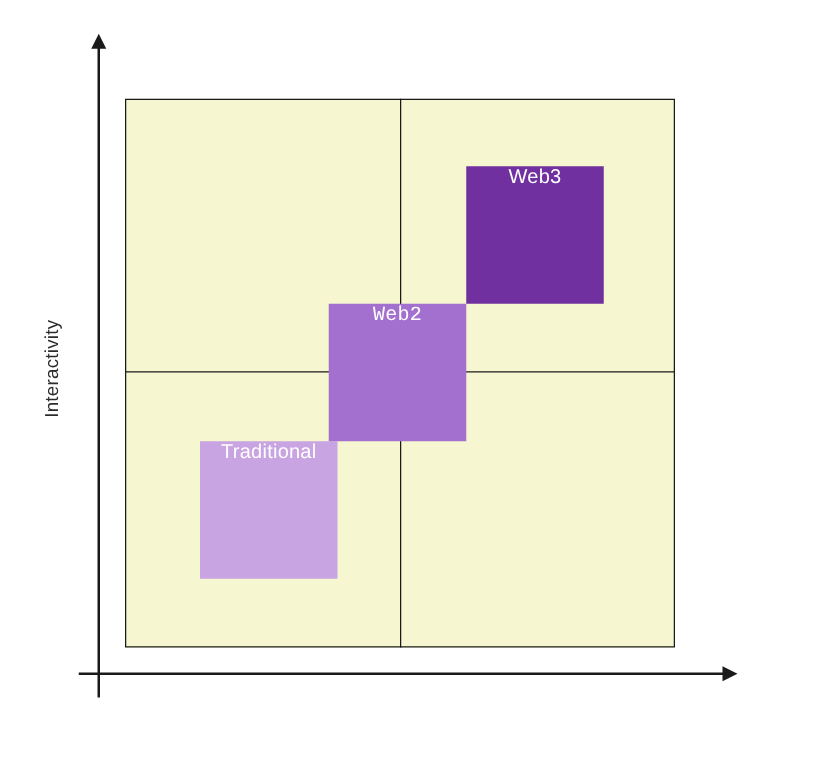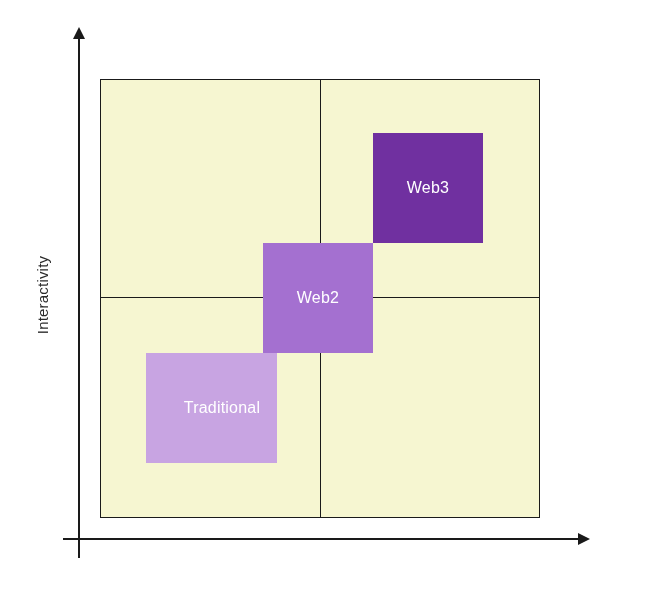--- a/index.html
+++ b/index.html
@@ -100,28 +100,28 @@
     color: #2b2b2b;
     white-space: nowrap;
     letter-spacing: 0.2px;
   }
   
   .stage-box {
     position: absolute;
     width: 110px;
     height: 110px;
     display: flex;
-    align-items: center;
+    align-items: flex-start;
     justify-content: center;
     color: #ffffff;
     font-size: 16px;
     letter-spacing: 0.2px;
   }
-  .stage-box.traditional { left: 146px; top: 353px; padding-left: 21px; }
-  .stage-box.web2        { left: 263px; top: 243px; }
+  .stage-box.traditional { left: 160px; top: 353px; }
+  .stage-box.web2        { left: 263px; top: 243px; font-family: Liberation Mono, monospace; }
   .stage-box.web3        { left: 373px; top: 133px; }
 </style>
 </head>
 <body>
 
 <div class="canvas">
 
   <div class="quadrant"></div>
   <div class="vline"></div>
   <div class="hline"></div>

